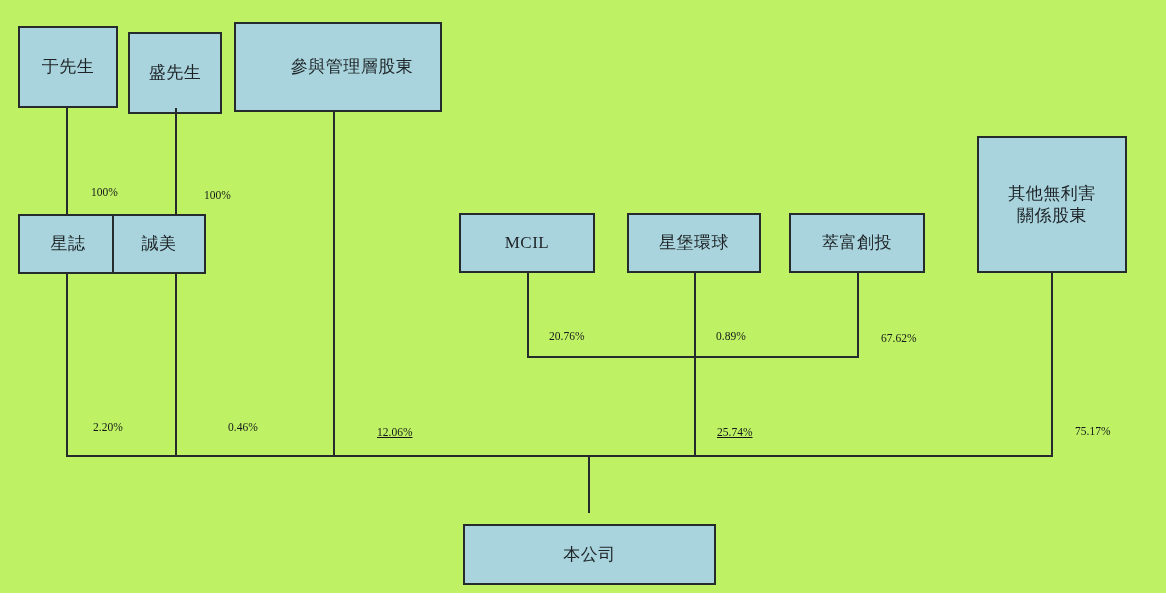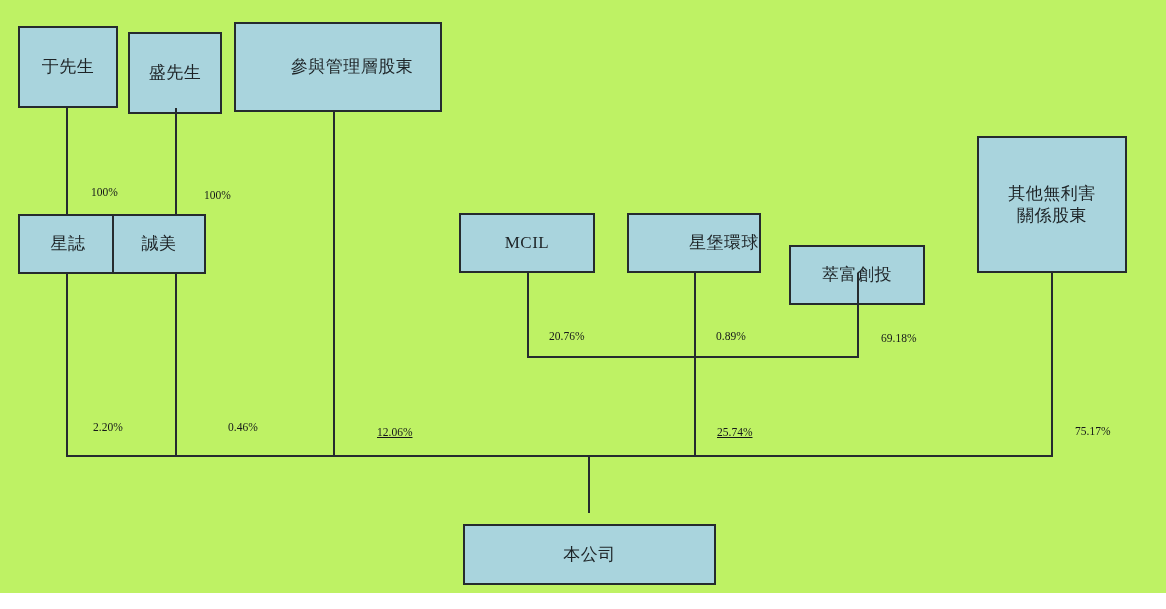--- a/index.html
+++ b/index.html
@@ -73,25 +73,25 @@
   </div>
 
   <div class="node" style="left:112px; top:214px; width:94px; height:60px;">
     <span>誠美</span>
   </div>
 
   <div class="node" style="left:459px; top:213px; width:136px; height:60px;">
     <span>MCIL</span>
   </div>
 
-  <div class="node" style="left:627px; top:213px; width:134px; height:60px;justify-content:flex-end;">
+  <div class="node" style="left:627px; top:213px; width:134px; height:60px;">
     <span>星堡環球</span>
   </div>
 
-  <div class="node" style="left:789px; top:213px; width:136px; height:60px;margin-top:32px;">
+  <div class="node" style="left:789px; top:213px; width:136px; height:60px;">
     <span>萃富創投</span>
   </div>
 
   <div class="node" style="left:977px; top:136px; width:150px; height:137px;">
     <span>其他無利害
 關係股東</span>
   </div>
 
   <div class="node" style="left:463px; top:513px; width:253px; height:61px;margin-top:11px;">
     <span>本公司</span>
@@ -123,18 +123,18 @@
 
   <div class="pct" style="left:75px; top:186px;">100%</div>
   <div class="pct" style="left:188px; top:189px;">100%</div>
 
   <div class="pct" style="left:77px; top:421px;">2.20%</div>
   <div class="pct" style="left:190px; top:421px;padding-left:22px;">0.46%</div>
   <div class="pct" style="left:361px; top:426px;text-decoration:underline;">12.06%</div>
 
   <div class="pct" style="left:533px; top:330px;">20.76%</div>
   <div class="pct" style="left:700px; top:330px;">0.89%</div>
-  <div class="pct" style="left:865px; top:332px;">69.18%</div>
+  <div class="pct" style="left:865px; top:332px;">67.62%</div>
 
   <div class="pct" style="left:701px; top:426px;text-decoration:underline;">25.74%</div>
   <div class="pct" style="left:1059px; top:425px;">75.17%</div>
 
 </div>
 
 </body></html>

